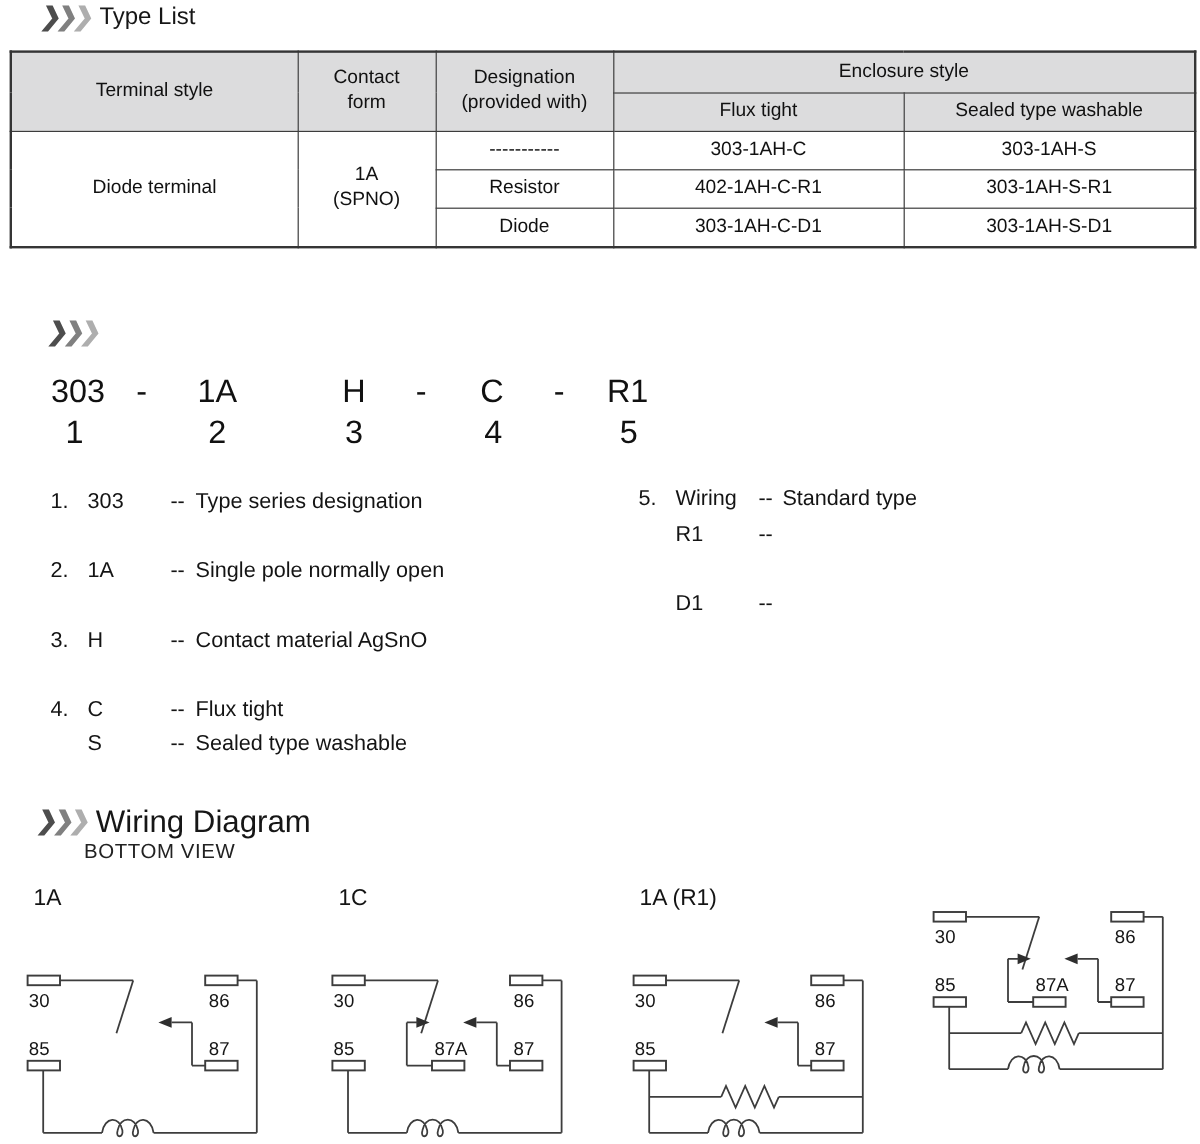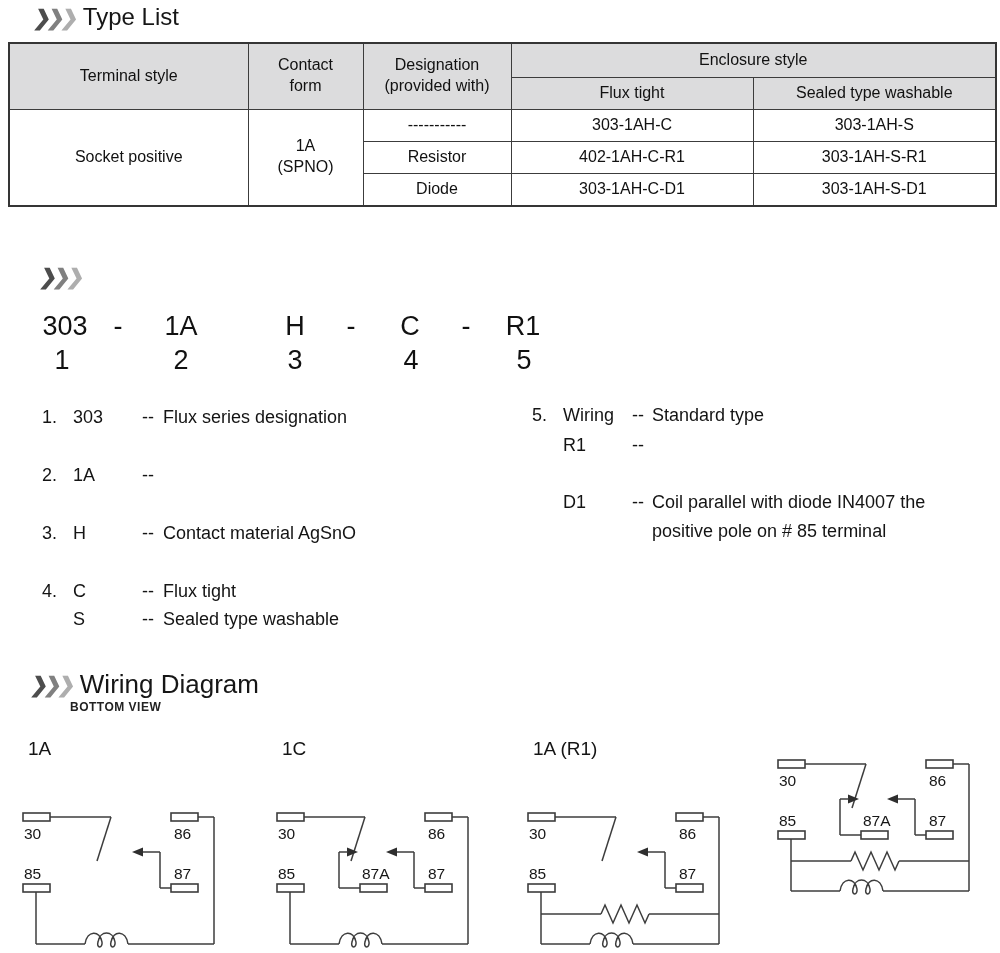--- a/index.html
+++ b/index.html
@@ -8,22 +8,22 @@
     font-family:"Liberation Sans",sans-serif;color:#161616;overflow:hidden;
   }
   
   .section-heading{position:absolute;display:flex;align-items:center;gap:8px;}
   .chevrons{display:inline-flex;letter-spacing:-4px;font-size:21px;font-weight:700;
     transform:skewX(-10deg);line-height:1;}
   .chevrons i{font-style:normal;}
   .chevrons i:nth-child(1){color:#4d4d4d;}
   .chevrons i:nth-child(2){color:#808080;}
   .chevrons i:nth-child(3){color:#aeaeae;}
-  .heading-text{font-size:24px;color:#161616;}
-  .subheading{position:absolute;font-size:12px;font-weight:700;letter-spacing:.5px;color:#222;}
+  .heading-text{font-size:20px;color:#161616;}
+  .subheading{position:absolute;font-size:17px;font-weight:400;letter-spacing:.5px;color:#222;}
   
   table.type-list{
     position:absolute;left:8px;top:42px;border-collapse:collapse;table-layout:fixed;
     border:2px solid #353535;font-size:16px;color:#111;
   }
   table.type-list th,table.type-list td{
     border:1px solid #3c3c3c;text-align:center;vertical-align:middle;padding:0 4px;
     font-weight:400;
   }
   table.type-list th{background:#dcdcdd;}
@@ -78,21 +78,21 @@
 form</th>
       <th rowspan="2" class="pre">Designation
 (provided with)</th>
       <th colspan="2">Enclosure style</th>
     </tr>
     <tr style="height:32px">
       <th>Flux tight</th>
       <th>Sealed type washable</th>
     </tr>
     <tr style="height:32px">
-      <td rowspan="3">Socket positive</td>
+      <td rowspan="3">Diode terminal</td>
       <td rowspan="3" class="pre">1A
 (SPNO)</td>
       <td>-----------</td>
       <td>303-1AH-C</td>
       <td>303-1AH-S</td>
     </tr>
     <tr style="height:32px">
       <td>Resistor</td>
       <td>402-1AH-C-R1</td>
       <td>303-1AH-S-R1</td>
@@ -127,26 +127,27 @@
     <span class="code-num" style="left:181px">2</span>
     <span class="code-num" style="left:295px">3</span>
     <span class="code-num" style="left:411px">4</span>
     <span class="code-num" style="left:524px">5</span>
   </div>
 
   <div class="legend-row lcol" style="top:403px">
     <span>1.</span>
     <span>303</span>
     <span>--</span>
-    <span class="lg-text">Flux series designation</span>
+    <span class="lg-text">Type series designation</span>
   </div>
   <div class="legend-row lcol" style="top:461px">
     <span>2.</span>
     <span>1A</span>
     <span>--</span>
+    <span class="lg-text">Single pole normally open</span>
   </div>
   <div class="legend-row lcol" style="top:519px">
     <span>3.</span>
     <span>H</span>
     <span>--</span>
     <span class="lg-text">Contact material AgSnO</span>
   </div>
   <div class="legend-row lcol" style="top:577px">
     <span>4.</span>
     <span>C</span>
@@ -168,22 +169,20 @@
   </div>
   <div class="legend-row rcol" style="top:431px">
     <span></span>
     <span>R1</span>
     <span>--</span>
   </div>
   <div class="legend-row rcol" style="top:488px">
     <span></span>
     <span>D1</span>
     <span>--</span>
-    <span class="lg-text">Coil parallel with diode IN4007 the
-positive pole on # 85 terminal</span>
   </div>
 
   <div class="section-heading" style="left:31px;top:669px;">
     <span class="chevrons">
         <i>❯</i>
         <i>❯</i>
         <i>❯</i>
       </span>
     <span class="heading-text" style="font-size:26px">Wiring Diagram</span>
   </div>

